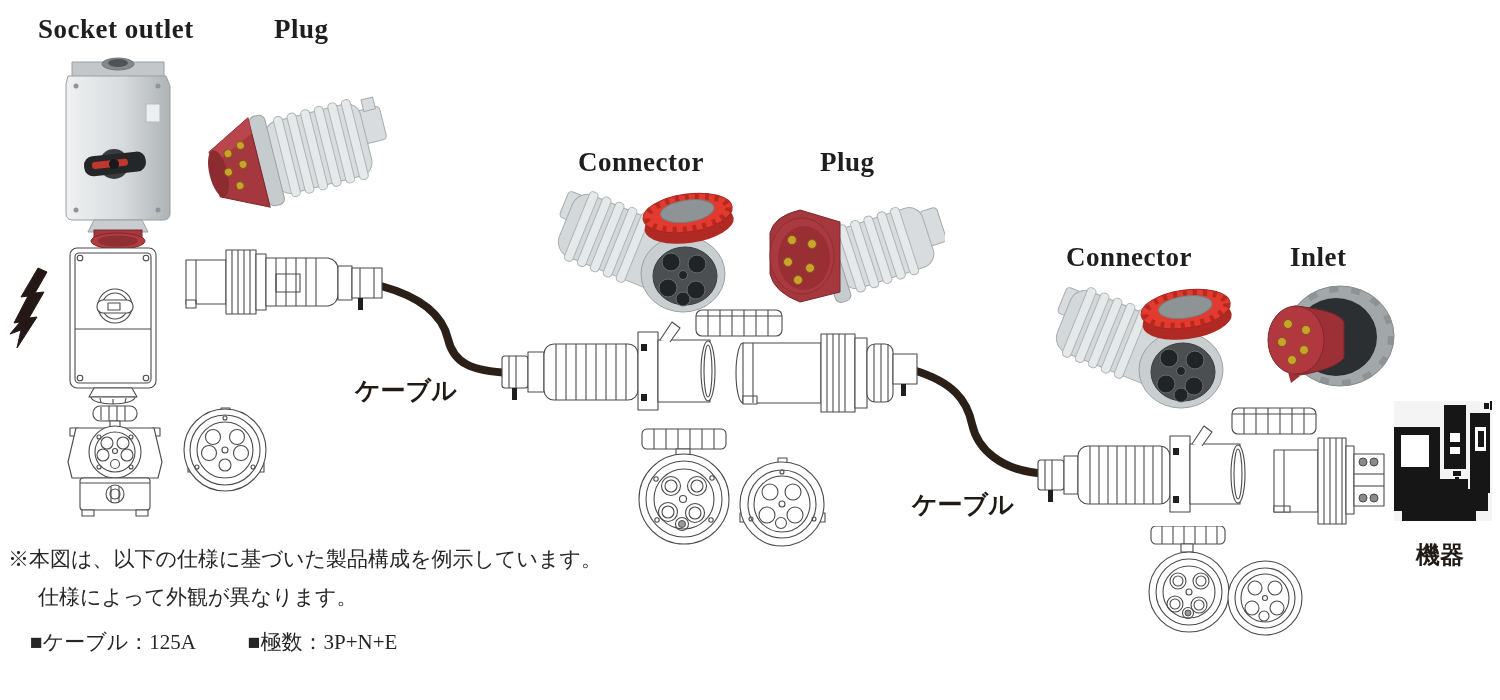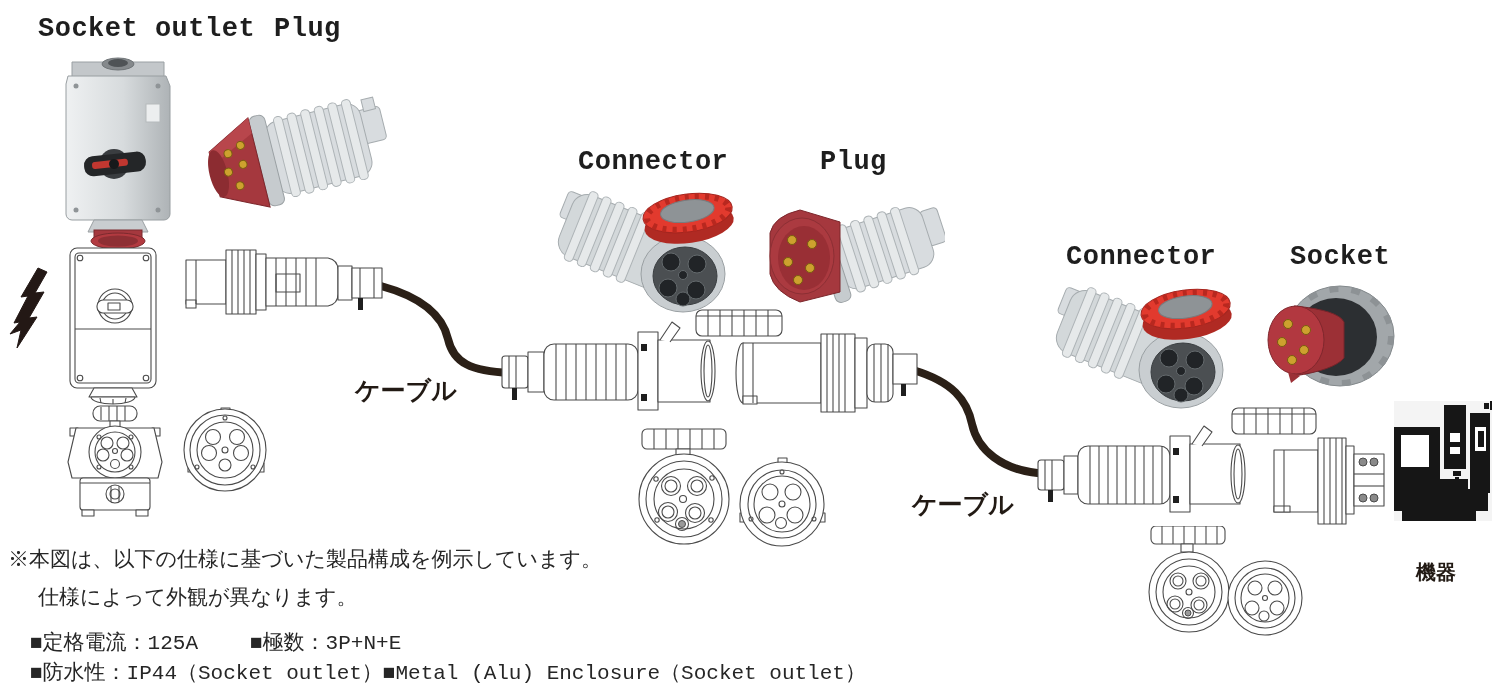--- a/index.html
+++ b/index.html
@@ -1,17 +1,17 @@
 <!DOCTYPE html>
 <html style="--accent-red: #e23a2e; --dark-red: #a5383e; --body-gray: #d8dcdf; --line-gray: #4b4b4b; --cable-dark: #2b2017; --text: #1e1e1e;"><head>
 <meta charset="utf-8">
 <style>
   html,body{margin:0;padding:0;background:#fff;}
   .stage{position:relative;width:1500px;height:692px;background:#fff;overflow:hidden;
-         font-family:Liberation Mono, monospace;color:var(--text,#1e1e1e);}
+         font-family:Liberation Serif, serif;color:var(--text,#1e1e1e);}
   .abs{position:absolute;}
   .lbl{position:absolute;font-size:27px;font-weight:600;letter-spacing:.5px;white-space:nowrap;color:var(--text,#1e1e1e);}
   .jp{position:absolute;font-size:25px;font-weight:700;white-space:nowrap;color:#221a14;margin-top:24px;}
   .note{position:absolute;font-size:21px;font-weight:500;white-space:nowrap;color:#262626;}
   .spec{position:absolute;font-size:21px;font-weight:500;white-space:nowrap;color:#262626;}
   .spec .gap{margin-left:52px;}
   
   .draw{stroke:#4b4b4b;stroke-width:1.1;fill:#fff;stroke-linejoin:round;}
   .drawn{stroke:#4b4b4b;stroke-width:1.1;fill:none;stroke-linejoin:round;}
   .blk{fill:#1f1f1f;stroke:none;}
@@ -460,29 +460,26 @@
     <rect x="84" y="30" width="6" height="16" fill="#161616"></rect>
     <rect x="90" y="2" width="5" height="6" fill="#161616"></rect>
     <rect x="96" y="0" width="2" height="9" fill="#161616"></rect>
   </svg>
 
   <div class="lbl" style="left:38px;top:14px;">Socket outlet</div>
   <div class="lbl" style="left:274px;top:14px;">Plug</div>
   <div class="lbl" style="left:578px;top:147px;">Connector</div>
   <div class="lbl" style="left:820px;top:147px;">Plug</div>
   <div class="lbl" style="left:1066px;top:242px;">Connector</div>
-  <div class="lbl" style="left:1290px;top:242px;">Socket</div>
+  <div class="lbl" style="left:1290px;top:242px;">Inlet</div>
 
   <div class="jp" style="left:355px;top:350px;">ケーブル</div>
   <div class="jp" style="left:912px;top:464px;">ケーブル</div>
-  <div class="jp" style="left:1416px;top:535px;font-size:20px;">機器</div>
+  <div class="jp" style="left:1416px;top:515px;font-size:24px;">機器</div>
 
   <div class="note" style="left:38px;top:583px;">仕様によって外観が異なります。</div>
   <div class="note" style="left:8px;top:545px;">※本図は、以下の仕様に基づいた製品構成を例示しています。</div>
 
   <div class="spec" style="left:30px;top:628px;">
-    <span>■定格電流：125A</span><span class="gap">■極数：3P+N+E</span>
+    <span>■ケーブル：125A</span><span class="gap">■極数：3P+N+E</span>
   </div>
-  <div class="spec" style="left:30px;top:658px;">
-    <span>■防水性：IP44（Socket outlet）</span><span>■Metal (Alu) Enclosure（Socket outlet）</span>
-  </div>
 
 </div>
 
 </body></html>

